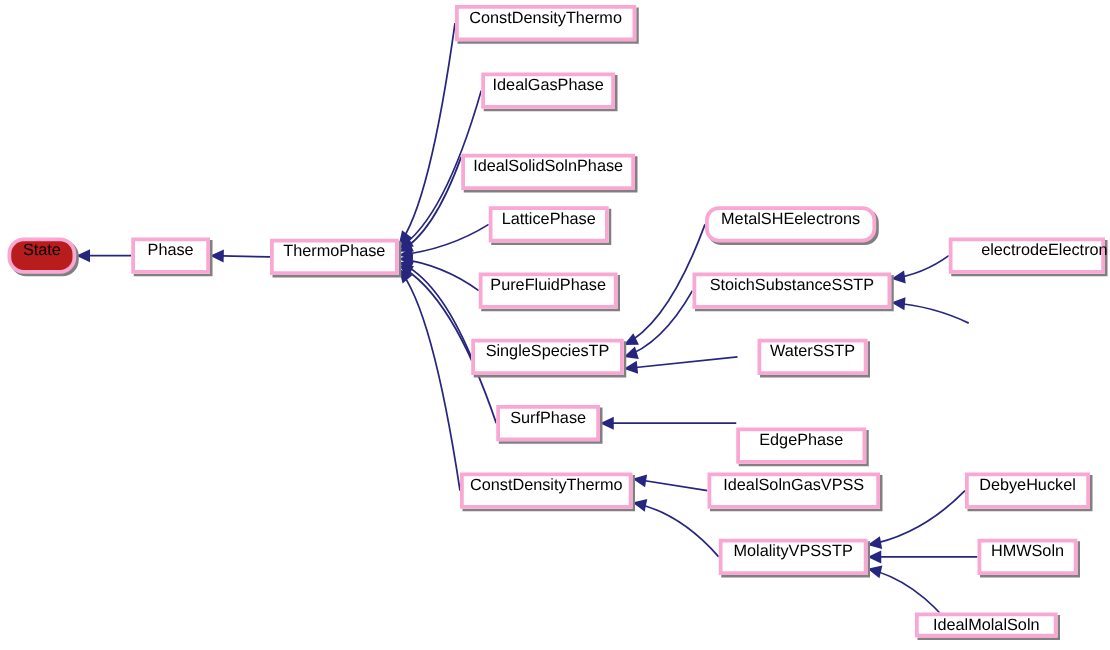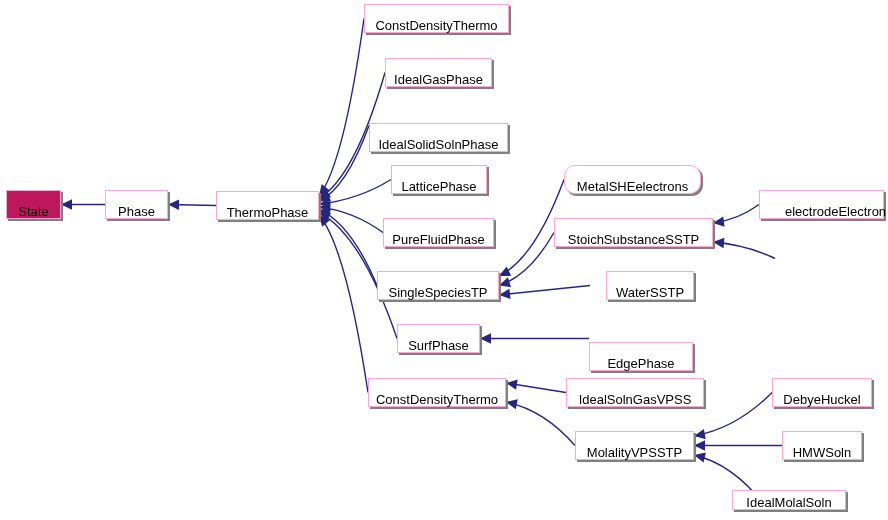--- a/index.html
+++ b/index.html
@@ -19,34 +19,35 @@
     position: absolute;
     left: 0;
     top: 0;
     width: 888px;
     height: 520px;
     pointer-events: none;
   }
   .node {
     position: absolute;
     box-sizing: border-box;
-    border: 1px solid #f9a8d4;
+    border: 3px solid #f9a8d4;
     background: #ffffff;
     color: #000000;
     font-size: 13px;
     line-height: 1;
     display: flex;
-    align-items: flex-end;
+    align-items: flex-start;
     justify-content: center;
     white-space: nowrap;
     box-shadow: 2px 2px 0 0 #808080;
     z-index: 2;
   }
   .node.current {
-    background: #be185d;
+    background: #b91c1c;
+    border-radius: 13px;
   }
   .node-label {
     display: block;
     padding: 0 6px;
   }
 </style>
 </head>
 <body>
 
 <div id="diagram">

